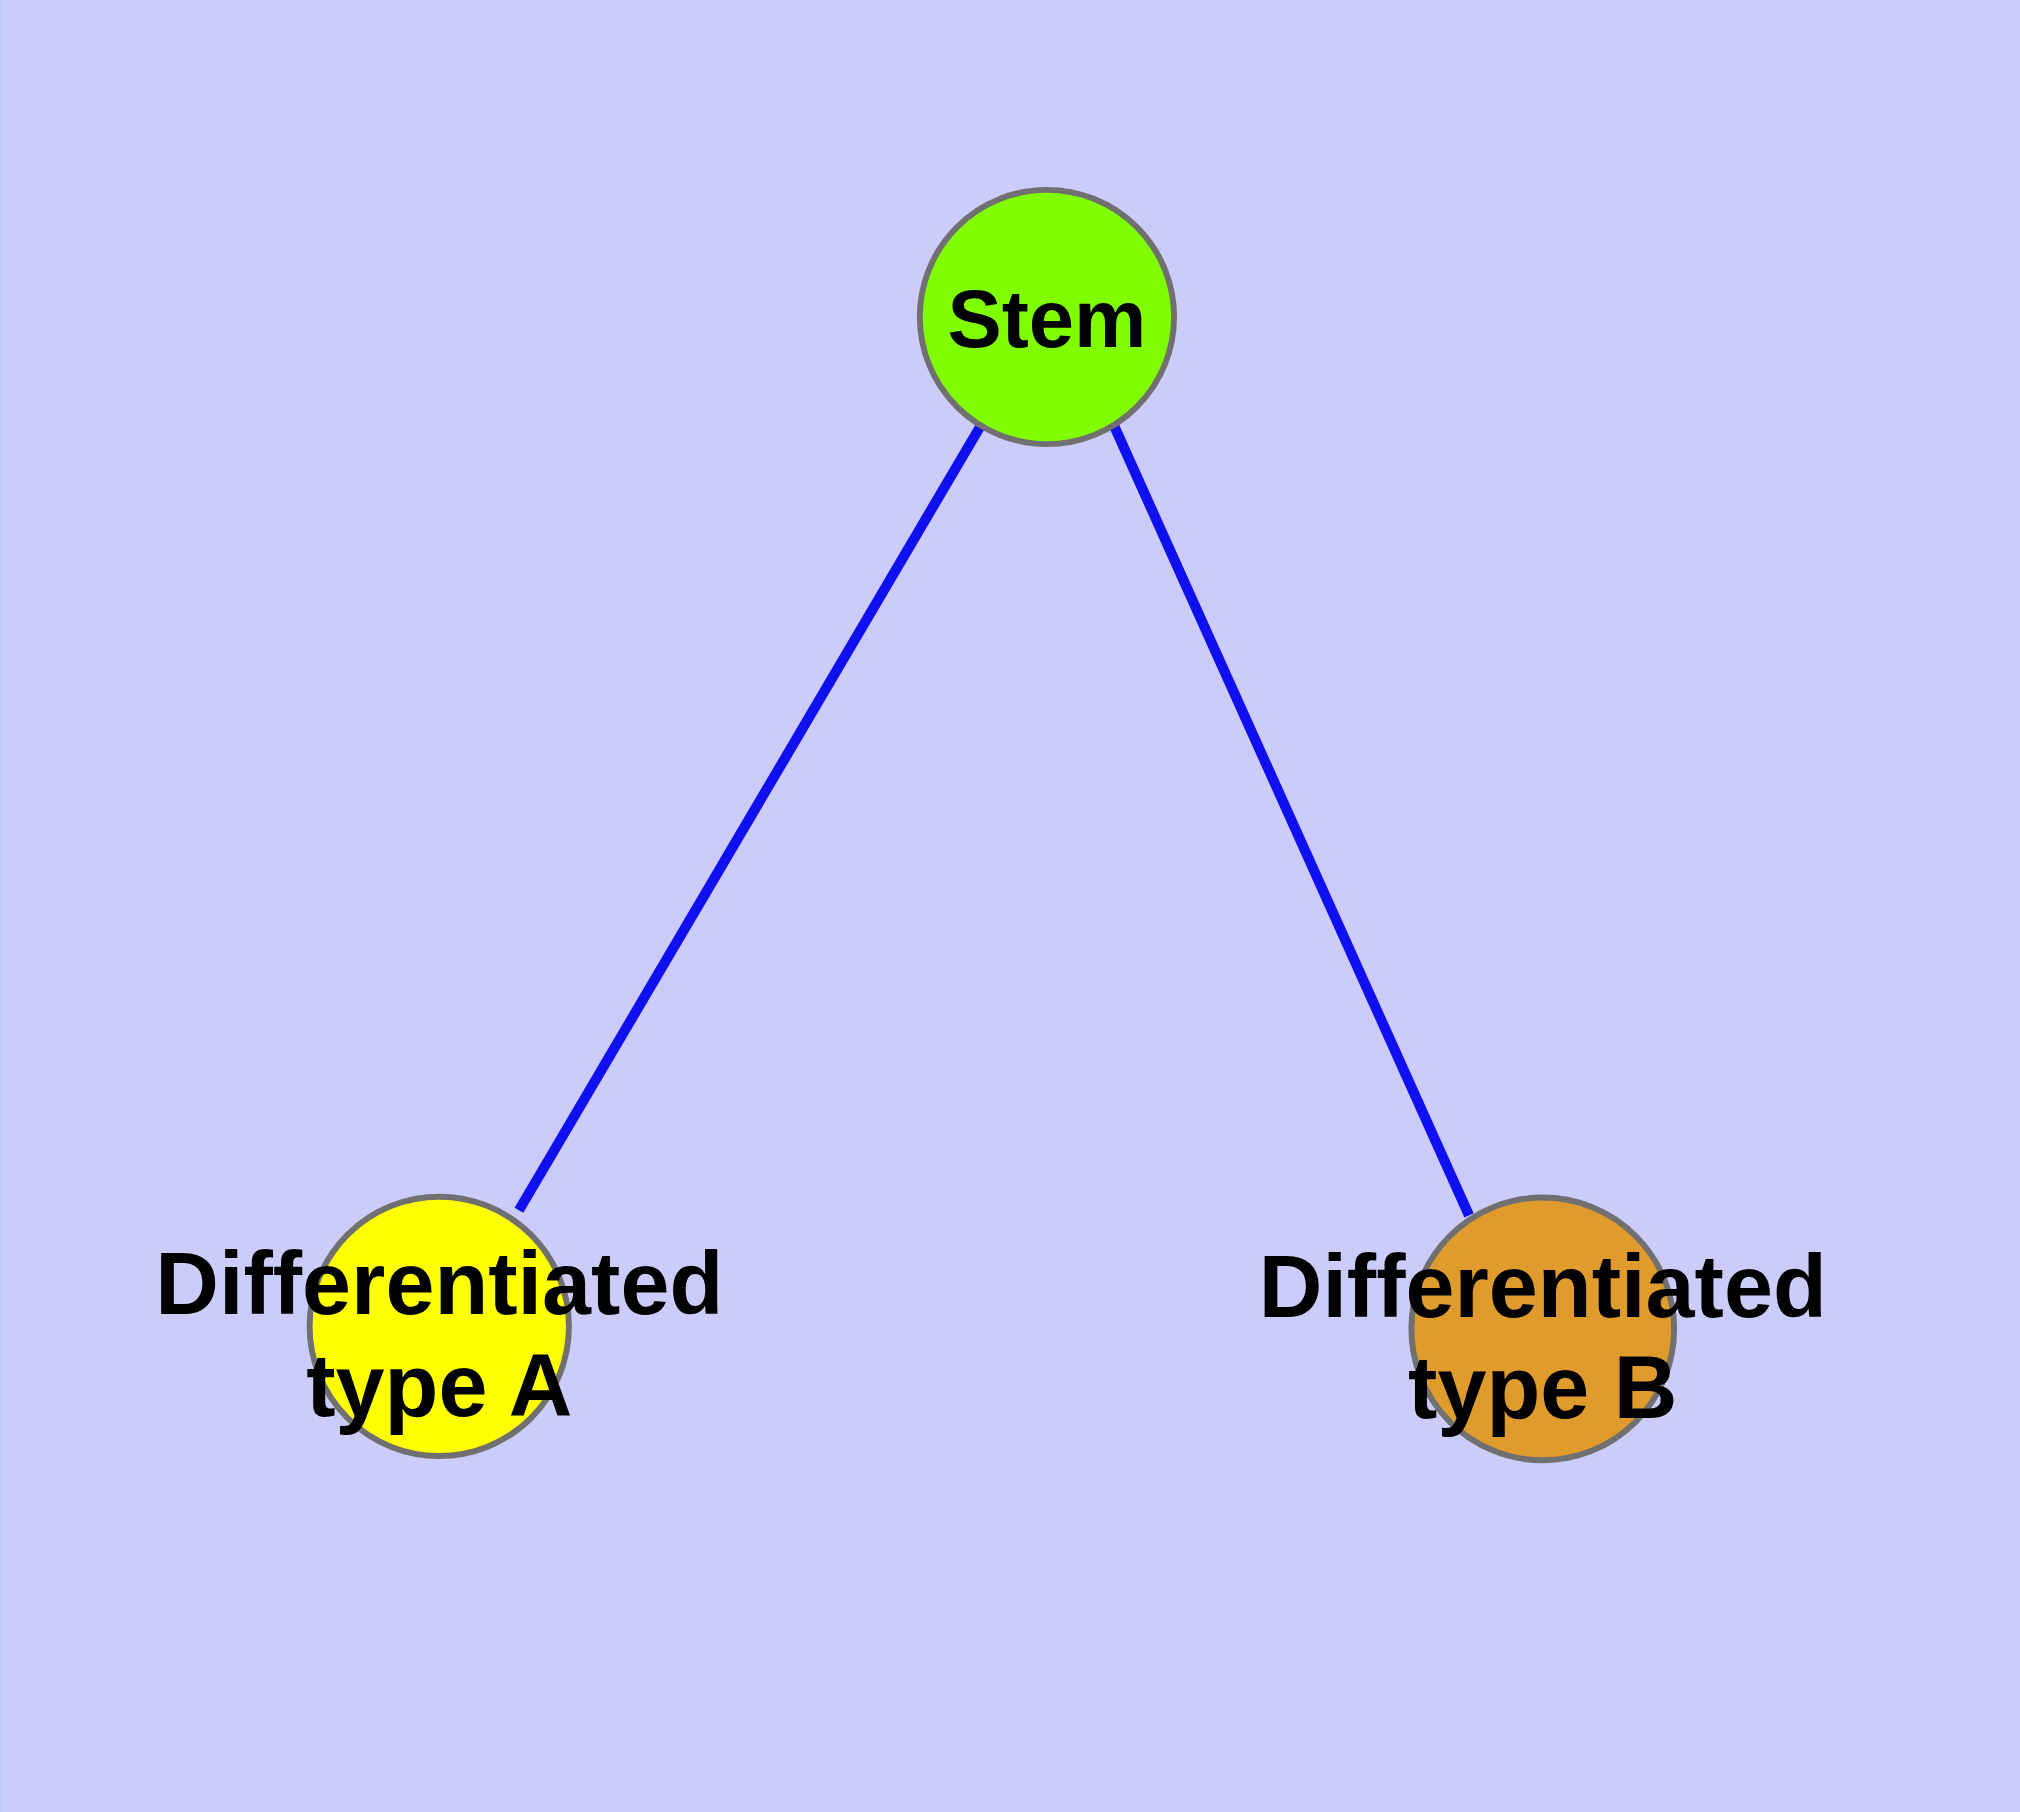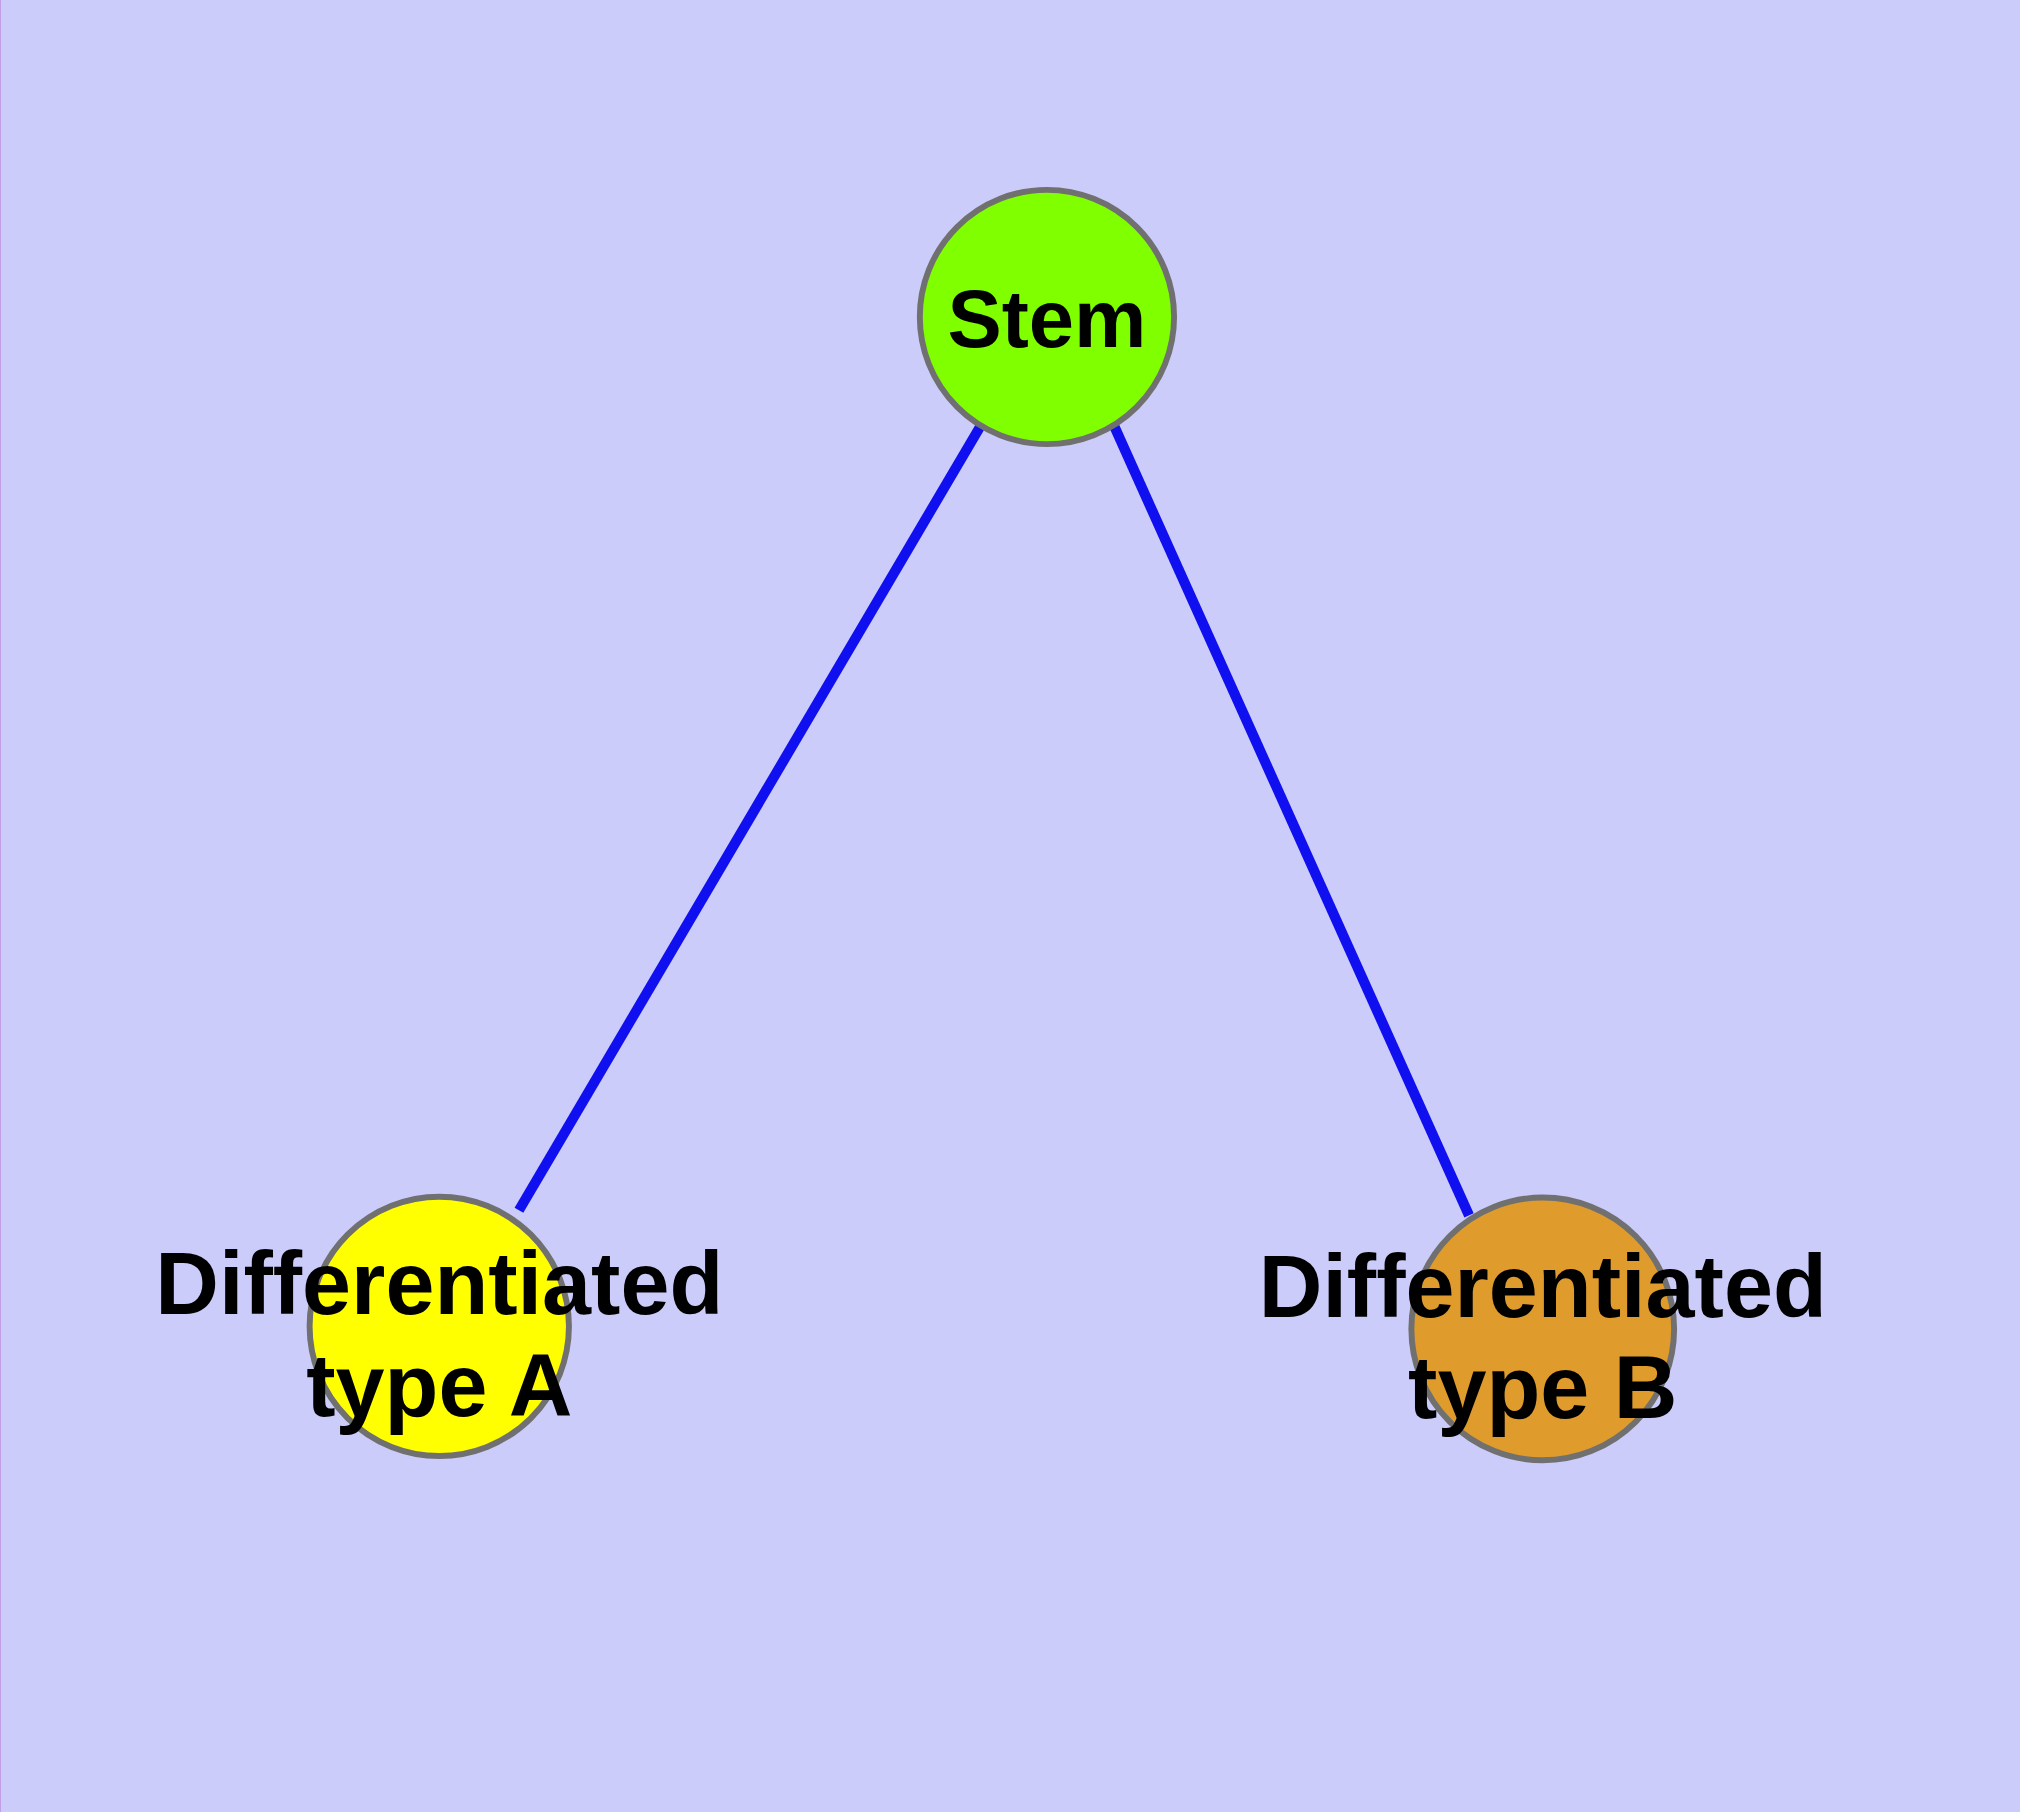--- a/index.html
+++ b/index.html
@@ -4,21 +4,21 @@
 <style>
   html, body {
     margin: 0;
     padding: 0;
     background: #ccccfa;
   }
   #stage {
     position: relative;
     width: 2021px;
     height: 1812px;
-    background: #a21caf;
+    background: #5eead4;
     overflow: hidden;
     font-family: "Liberation Sans", "DejaVu Sans", sans-serif;
   }
   #graph-svg {
     position: absolute;
     left: 0;
     top: 0;
     width: 2021px;
     height: 1812px;
     display: block;

